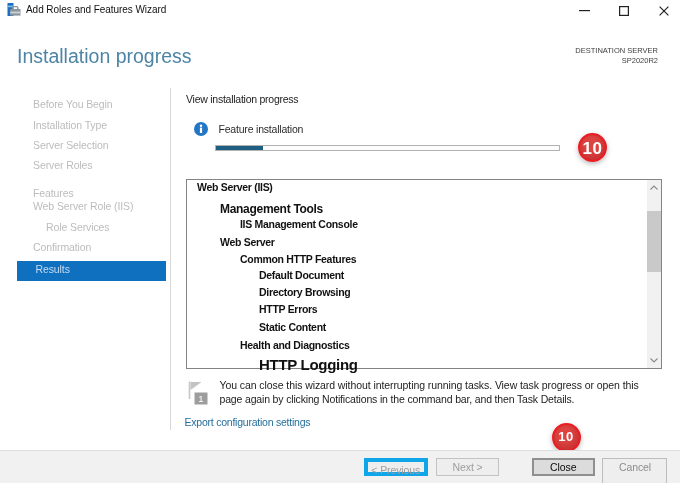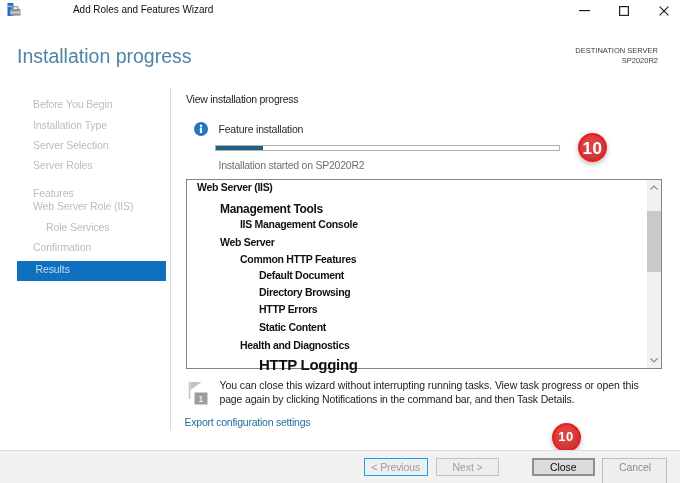--- a/index.html
+++ b/index.html
@@ -13,21 +13,21 @@
 <body>
 <div id="win">
 
   <svg class="abs" style="left:7px; top:3px;" width="14" height="14" viewBox="0 0 14 14">
     <rect x="0.5" y="0" width="6" height="13" fill="#1e6ec2"></rect>
     <rect x="0.5" y="2.6" width="6" height="1.6" fill="#79c3e8"></rect>
     <rect x="3.2" y="6" width="10.3" height="6.6" fill="#8d959c"></rect>
     <rect x="3.2" y="8.6" width="10.3" height="1.8" fill="#ccd3d8"></rect>
     <path d="M5.8 6 L5.8 4.6 Q5.8 3.6 6.8 3.6 L9.8 3.6 Q10.8 3.6 10.8 4.6 L10.8 6" fill="none" stroke="#8d959c" stroke-width="1.4"></path>
   </svg>
-  <div class="abs" style="left:26px; top:4.6px; font-size:10px; letter-spacing:-0.05px; color:#111;margin-left:47px;">Add Roles and Features Wizard</div>
+  <div class="abs" style="left:26px; top:4.6px; font-size:10px; letter-spacing:-0.05px; color:#111;">Add Roles and Features Wizard</div>
   <svg class="abs" style="left:579px; top:10px;" width="11" height="2" viewBox="0 0 11 2">
       <rect width="11" height="1.2" fill="#222"></rect>
     </svg>
   <svg class="abs" style="left:619px; top:6px;" width="10" height="10" viewBox="0 0 10 10">
       <rect x="0.6" y="0.6" width="8.8" height="8.8" fill="none" stroke="#222" stroke-width="1.2"></rect>
     </svg>
   <svg class="abs" style="left:659px; top:6px;" width="10" height="10" viewBox="0 0 10 10">
       <path d="M0.6 0.6 L9.4 9.4 M9.4 0.6 L0.6 9.4" stroke="#222" stroke-width="1.2"></path>
     </svg>
 
@@ -53,21 +53,20 @@
   <svg class="abs" style="left:194px; top:122px;" width="14" height="14" viewBox="0 0 14 14">
     <circle cx="7" cy="7" r="7" fill="#2276c4"></circle>
     <circle cx="7" cy="3.7" r="1.25" fill="#fff"></circle>
     <rect x="5.9" y="5.6" width="2.2" height="5.4" fill="#fff"></rect>
   </svg>
   <div class="abs" style="left:218.5px; top:124px; font-size:10.5px; letter-spacing:-0.2px; color:#2b2b2b;">Feature installation</div>
 
   <div class="abs" style="left:215px; top:144.5px; width:345px; height:6px; border:1px solid #b2b2b2; background:#fdfdfd;">
     <div style="position:absolute; left:0; top:0; width:47px; height:4px; background:#1e5e83;"></div>
   </div>
-  <div class="abs" style="left:218.5px; top:159.5px; font-size:10.5px; letter-spacing:-0.24px; color:#6f6f6f;">Installation started on SP2020R2</div>
 
   <div class="abs" style="left:578px; top:132.5px; width:29px; height:29px; border-radius:50%; background:radial-gradient(circle at 45% 40%, #dd4441 30%, #cb3334 70%); border:2.5px solid #ea1c24; box-shadow:0 2px 5px rgba(130,130,130,0.55);"></div>
   <div class="abs" style="left:578px; top:140px; width:29px; text-align:center; font-size:17px; font-weight:bold; color:#fff; letter-spacing:0.5px;">10</div>
 
   <div class="abs" style="left:186px; top:179px; width:476px; height:190px; border:1px solid #848484; background:#fff;"></div>
   <div class="abs" style="left:197px; top:182px; font-size:10.5px; font-weight:bold; letter-spacing:-0.3px; color:#111;">Web Server (IIS)</div>
   <div class="abs" style="left:220px; top:202.5px; font-size:12px; font-weight:bold; letter-spacing:-0.3px; color:#111;">Management Tools</div>
   <div class="abs" style="left:240px; top:219.3px; font-size:10.5px; font-weight:bold; letter-spacing:-0.3px; color:#111;">IIS Management Console</div>
   <div class="abs" style="left:220px; top:237px; font-size:10.5px; font-weight:bold; letter-spacing:-0.3px; color:#111;">Web Server</div>
   <div class="abs" style="left:240px; top:253.8px; font-size:10.5px; font-weight:bold; letter-spacing:-0.3px; color:#111;">Common HTTP Features</div>
@@ -94,18 +93,18 @@
     <text x="13" y="21" font-size="9.5" fill="#fff" text-anchor="middle" font-family="Liberation Sans">1</text>
   </svg>
   <div class="abs" style="left:219.5px; top:379.8px; font-size:10.5px; letter-spacing:-0.08px; color:#1c1c1c;">You can close this wizard without interrupting running tasks. View task progress or open this</div>
   <div class="abs" style="left:219.5px; top:393.8px; font-size:10.5px; letter-spacing:-0.16px; color:#1c1c1c;">page again by clicking Notifications in the command bar, and then Task Details.</div>
   <div class="abs" style="left:184.5px; top:416.5px; font-size:10.5px; letter-spacing:-0.23px; color:#256f9c;">Export configuration settings</div>
 
   <div class="abs" style="left:551.5px; top:422.5px; width:29px; height:29px; border-radius:50%; background:radial-gradient(circle at 45% 40%, #dd4441 30%, #cb3334 70%); border:2.5px solid #ea1c24; box-shadow:0 2px 5px rgba(130,130,130,0.55);"></div>
   <div class="abs" style="left:551.5px; top:430px; width:29px; text-align:center; font-size:13px; font-weight:bold; color:#fff; letter-spacing:0.5px;">10</div>
 
   <div class="abs" style="left:0; top:450px; width:680px; height:33px; background:#f1f1f1; border-top:1px solid #dddddd;"></div>
-  <div class="abs" style="left:364px; top:457.5px; width:63.5px; height:18.5px; background:#eeeeee; border:1px solid #0ea5e9; color:#9d9d9d; font-size:10.5px; text-align:center; line-height:17px; letter-spacing:-0.1px;">&lt; Previous</div>
+  <div class="abs" style="left:364px; top:457.5px; width:63.5px; height:18.5px; background:#eeeeee; border:4px solid #0ea5e9; color:#9d9d9d; font-size:10.5px; text-align:center; line-height:17px; letter-spacing:-0.1px;">&lt; Previous</div>
   <div class="abs" style="left:436.3px; top:457.5px; width:62.5px; height:18.5px; background:#eeeeee; border:1px solid #c3c3c3; color:#9d9d9d; font-size:10.5px; text-align:center; line-height:17px; letter-spacing:-0.1px;">Next &gt;</div>
   <div class="abs" style="left:531.8px; top:457.5px; width:63px; height:18.5px; background:#dcdcdc; border:2px solid #8f8f8f; color:#0a0a0a; font-size:10.5px; text-align:center; line-height:14.5px; letter-spacing:-0.1px;">Close</div>
   <div class="abs" style="left:602px; top:457.5px; width:65.3px; height:28px; background:#eeeeee; border:1px solid #bdbdbd; color:#8d8d8d; font-size:10.5px; text-align:left; line-height:17px; letter-spacing:-0.1px;padding-left:16px;">Cancel</div>
 
 </div>
 
 </body></html>

